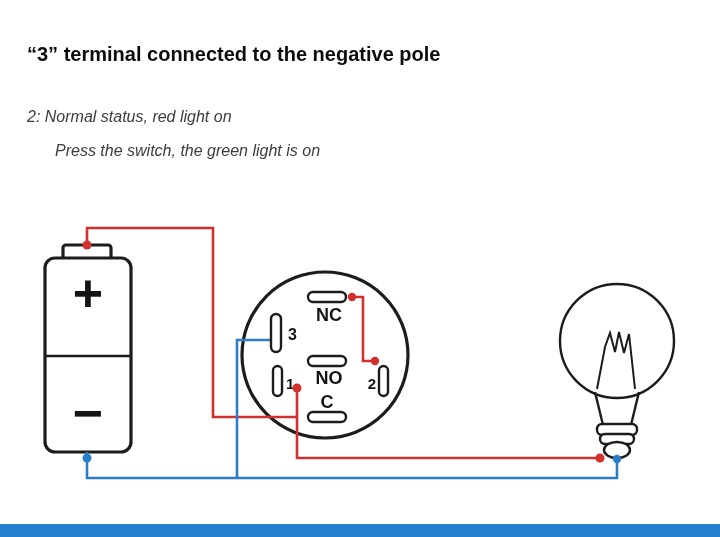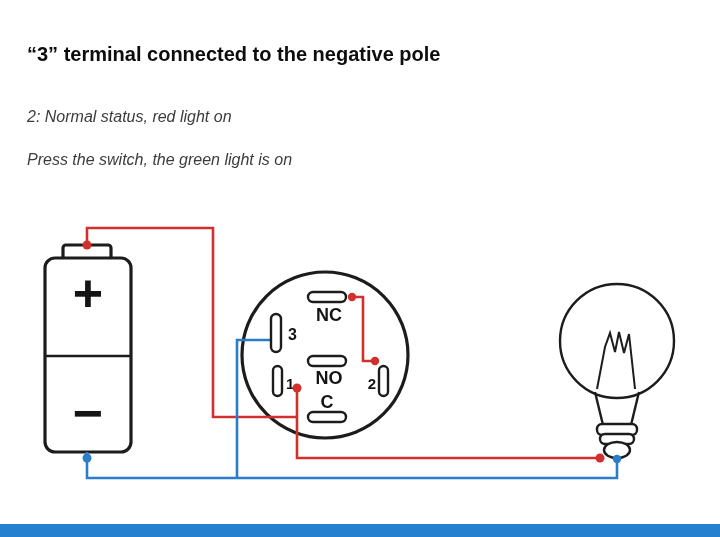--- a/index.html
+++ b/index.html
@@ -6,21 +6,21 @@
   .canvas {
     position:relative; width:720px; height:537px; background:#ffffff;
     overflow:hidden; font-family:"Liberation Sans", sans-serif;
   }
   .title {
     position:absolute; left:27px; top:24px;
     font-size:20px; font-weight:700; color:#0d0d0d;margin-top:19px;
   }
   .note { position:absolute; left:27px; font-size:16px; color:#3c3c3c;font-style:italic; }
   .note-1 { top:108px; }
-  .note-2 { top:151px; }
+  .note-2 { top:142px;margin-left:28px; }
   svg.diagram { position:absolute; left:0; top:0; }
   .oshape { stroke:var(--outline,#1c1c1c); fill:#ffffff; }
   .sw3  { stroke-width:3.2; }
   .sw24 { stroke-width:2.4; }
   .oline { stroke:var(--outline,#1c1c1c); fill:none; }
   .wire-red  { stroke:var(--wire-red,#d2302c);  stroke-width:2.6; fill:none; }
   .wire-blue { stroke:var(--wire-blue,#2a7dc9); stroke-width:2.6; fill:none; }
   .dot-red  { fill:var(--wire-red,#d2302c); }
   .dot-blue { fill:var(--wire-blue,#2a7dc9); }
   text { fill:#141414; font-family:"Liberation Sans", sans-serif; }

